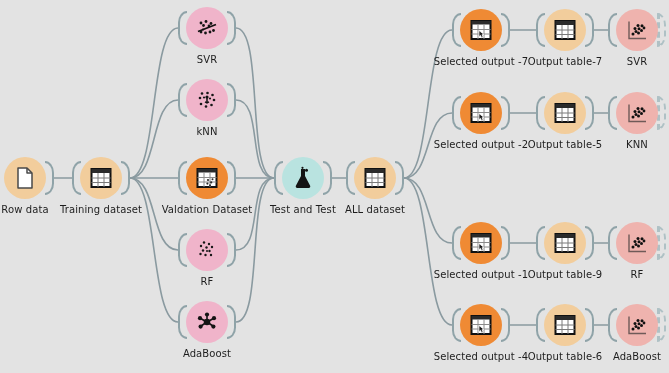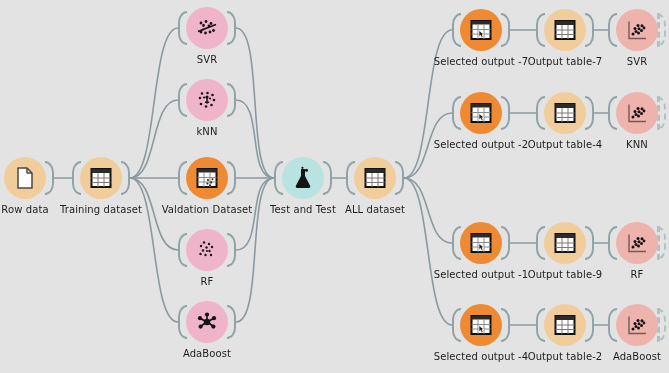--- a/index.html
+++ b/index.html
@@ -337,21 +337,21 @@
       <div class="node" style="left: 565px; top: 113px;">
         <div class="arc arc-in"></div>
         <div class="arc arc-out"></div>
         <div class="node-body c-tan">
           <svg xmlns="http://www.w3.org/2000/svg" viewBox="0 0 24 24" class="node-icon">
             <rect x="2.5" y="3" width="19" height="18" fill="#ffffff" stroke="#111" stroke-width="2"></rect>
             <rect x="2.5" y="3" width="19" height="4" fill="#2b2b2b"></rect>
             <path d="M9 7v14M15 7v14M2.5 12h19M2.5 16.5h19" stroke="#7a7a7a" stroke-width="1"></path>
           </svg>
         </div>
-        <div class="node-label">Output table-4</div>
+        <div class="node-label">Output table-5</div>
       </div>
       <div class="node" style="left: 637px; top: 113px;">
         <div class="arc arc-in"></div>
         <div class="arc arc-out arc-dashed"></div>
         <div class="node-body c-rose">
           <svg xmlns="http://www.w3.org/2000/svg" viewBox="0 0 24 24" class="node-icon">
             <path d="M4 3.5v17h17" stroke="#6f5a58" stroke-width="1.4" fill="none"></path>
             <g fill="#111">
               <circle cx="8" cy="16" r="1.5"></circle>
               <circle cx="11" cy="13.5" r="1.5"></circle>
@@ -429,21 +429,21 @@
       <div class="node" style="left: 565px; top: 325px;">
         <div class="arc arc-in"></div>
         <div class="arc arc-out"></div>
         <div class="node-body c-tan">
           <svg xmlns="http://www.w3.org/2000/svg" viewBox="0 0 24 24" class="node-icon">
             <rect x="2.5" y="3" width="19" height="18" fill="#ffffff" stroke="#111" stroke-width="2"></rect>
             <rect x="2.5" y="3" width="19" height="4" fill="#2b2b2b"></rect>
             <path d="M9 7v14M15 7v14M2.5 12h19M2.5 16.5h19" stroke="#7a7a7a" stroke-width="1"></path>
           </svg>
         </div>
-        <div class="node-label">Output table-2</div>
+        <div class="node-label">Output table-6</div>
       </div>
       <div class="node" style="left: 637px; top: 325px;">
         <div class="arc arc-in"></div>
         <div class="arc arc-out arc-dashed"></div>
         <div class="node-body c-rose">
           <svg xmlns="http://www.w3.org/2000/svg" viewBox="0 0 24 24" class="node-icon">
             <path d="M4 3.5v17h17" stroke="#6f5a58" stroke-width="1.4" fill="none"></path>
             <g fill="#111">
               <circle cx="8" cy="16" r="1.5"></circle>
               <circle cx="11" cy="13.5" r="1.5"></circle>

